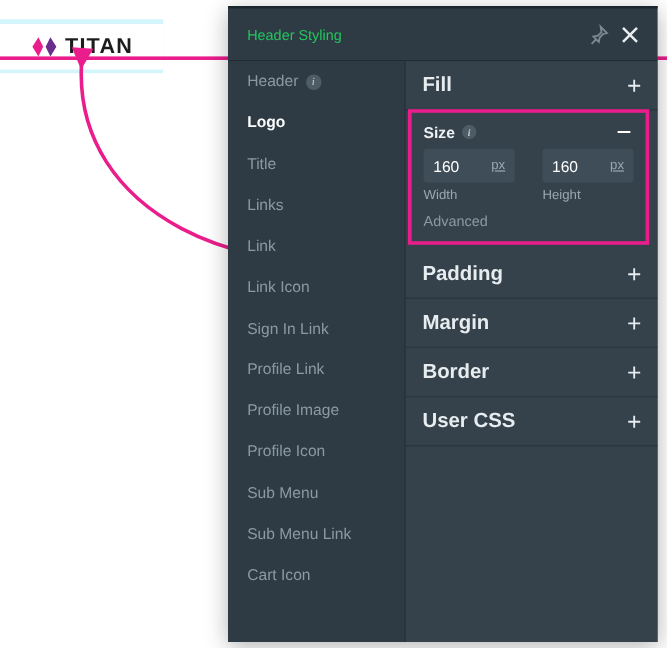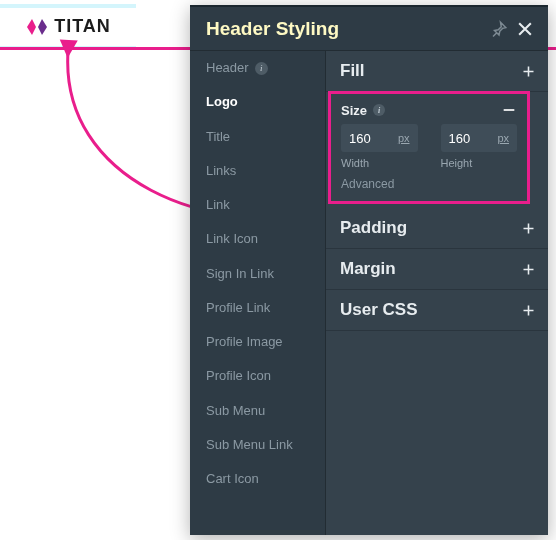--- a/index.html
+++ b/index.html
@@ -7,21 +7,21 @@
     width: 556px;
     height: 540px;
     font-family: -apple-system, BlinkMacSystemFont, "Segoe UI", Arial, sans-serif;
     background: #fff;
     position: relative;
     overflow: hidden;
   }
 
   .canvas { position:absolute; inset:0; background:#fff; }
   .header-bar {
-    position:absolute; left:0; top:4px; width:136px; height:45px;
+    position:absolute; left:0; top:16px; width:136px; height:45px;
     background:#d4f5fc;
     display:flex; align-items:center; justify-content:center;
   }
   .logo-box {
     background:#fff; width: 150px; height: 38px; display:flex; align-items:center; justify-content:center;
     gap:5px;
   }
   .logo-mark svg { width:24px; height:24px; display:block; }
   .logo-text { font-weight:700; font-size:18px; letter-spacing:1px; color:#1c1c1c; }
   .pink-line { position:absolute; left:0; top:47px; right:0; height:3px; background:#e91e8c; }
@@ -29,30 +29,30 @@
   .panel {
     position:absolute; left:190px; top:5px; width:358px; height:530px;
     background:#2e3b45; color:#fff; display:flex; flex-direction:column;
     box-shadow: 0 4px 18px rgba(0,0,0,0.3);
   }
   .panel-header {
     height:46px; display:flex; align-items:center; padding:0 10px 0 16px;
     border-bottom: 1px solid rgba(0,0,0,0.25);
     border-top: 2px solid #1b272f;
   }
-  .panel-title { font-size:19px; font-weight:700; flex:1; color:#fef9c3; }
+  .panel-title { font-size:12px; font-weight:400; flex:1; color:#22c55e; }
   .hdr-icon { width:26px; height:26px; display:flex; align-items:center; justify-content:center; cursor:pointer; color:#7d8a93; }
   .hdr-icon.close { color:#e7ecef; }
   .hdr-icon svg { width:18px; height:18px; }
   .hdr-icon.close svg { width:20px; height:20px; stroke-width:2.5; }
 
   .panel-body { flex:1; display:flex; overflow:hidden; }
 
   .sidebar {
-    width:136px; background:#2e3b45; border-right:1px solid rgba(0,0,0,0.25);
+    width:148px; background:#2e3b45; border-right:1px solid rgba(0,0,0,0.25);
     overflow:hidden;
   }
   .sidebar-item {
     padding: 9px 12px 9px 16px; font-size:13px; color:#8b99a3;
     cursor:pointer; display:flex; align-items:center; gap:6px;
     line-height:1.25;
   }
   .sidebar-item.active { color:#fff; font-weight:600; }
   .info-dot {
     width:13px; height:13px; border-radius:50%; background:#4e5c66;
@@ -64,21 +64,21 @@
   .content { flex:1; background:#35424c; overflow:hidden; }
   .section-row {
     display:flex; align-items:center; justify-content:space-between;
     padding: 10px 12px 10px 14px; border-bottom:1px solid #2a353e;
     font-size:17px; font-weight:600; color:#e7ecef; cursor:pointer;
   }
   .section-row .ctrl { color:#e7ecef; }
   .section-row .ctrl svg { width:15px; height:15px; display:block; }
 
   .size-box {
-    border:3px solid #e91e8c; margin:-1px 18px 4px 2px; padding: 6px 10px 10px 10px;
+    border:3px solid #e91e8c; margin:-1px 7px 4px 2px; padding: 6px 10px 10px 10px;
     border-bottom-width:3px;
   }
   .size-header { display:flex; align-items:center; justify-content:space-between; padding:2px 0 6px 0; }
   .size-title { font-size:13px; font-weight:600; display:flex; align-items:center; gap:6px; color:#eef1f3;}
   .minus svg { width:16px; height:16px; display:block; }
 
   .dims { display:flex; gap:23px; }
   .dim { flex:1; }
   .dim-input {
     display:flex; align-items:center; background:#3f4d58; border-radius:3px;
@@ -233,20 +233,28 @@
         </div>
         <div class="section-row">
           <span>Margin</span>
           <span class="ctrl">
             <svg viewBox="0 0 24 24" stroke="currentColor" stroke-width="2.5">
                 <path d="M12 4v16M4 12h16"></path>
               </svg>
           </span>
         </div>
         <div class="section-row">
+          <span>Border</span>
+          <span class="ctrl">
+            <svg viewBox="0 0 24 24" stroke="currentColor" stroke-width="2.5">
+                <path d="M12 4v16M4 12h16"></path>
+              </svg>
+          </span>
+        </div>
+        <div class="section-row">
           <span>User CSS</span>
           <span class="ctrl">
             <svg viewBox="0 0 24 24" stroke="currentColor" stroke-width="2.5">
                 <path d="M12 4v16M4 12h16"></path>
               </svg>
           </span>
         </div>
 
       </div>
     </div>

